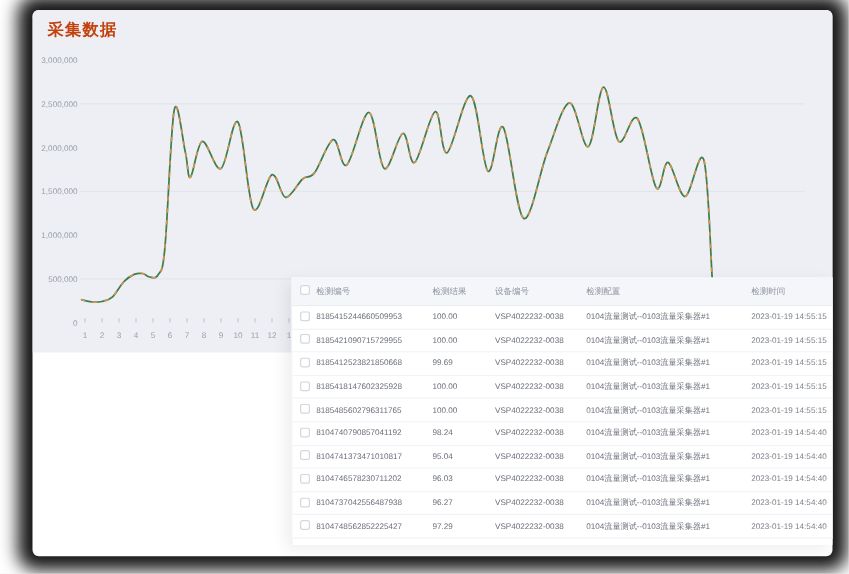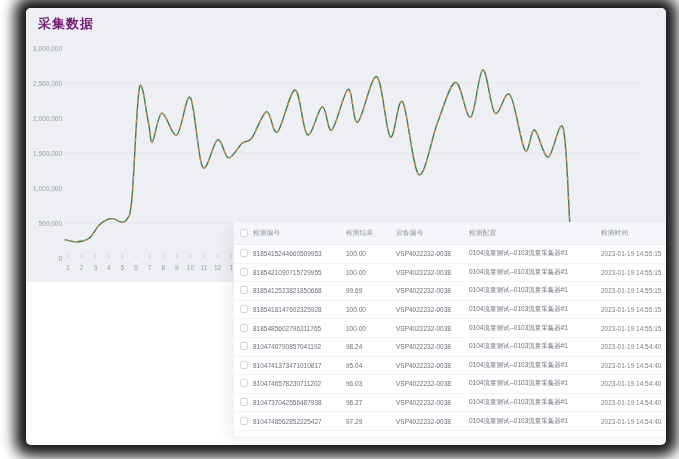--- a/index.html
+++ b/index.html
@@ -12,21 +12,21 @@
     position:absolute;left:26px;top:8px;width:640px;height:437px;
     background:#ffffff;border-radius:5px;overflow:hidden;
     box-shadow:0 0 14px 11px rgba(0,0,0,0.92);
   }
   .chart-section{
     position:absolute;left:0;top:0;width:640px;height:274px;
     background:#edeff4;
   }
   .page-title{
     position:absolute;left:12px;top:7px;
-    font-size:13px;font-weight:bold;color:#701a75;letter-spacing:1px;text-align:right;
+    font-size:13px;font-weight:bold;color:#c2410c;letter-spacing:1px;text-align:right;
   }
   #chart-svg{position:absolute;left:0;top:0}
   #chart-svg text.axis{font-size:6.5px;fill:#9aa0a8;font-family:"Liberation Sans",sans-serif}
   .table-panel{
     position:absolute;left:207px;top:214px;width:433px;height:214px;
     background:#ffffff;border-left:1px solid #eef0f4;
     box-shadow:-4px 3px 12px rgba(0,0,0,0.07);
   }
   .t-head,.t-row{
     display:grid;

